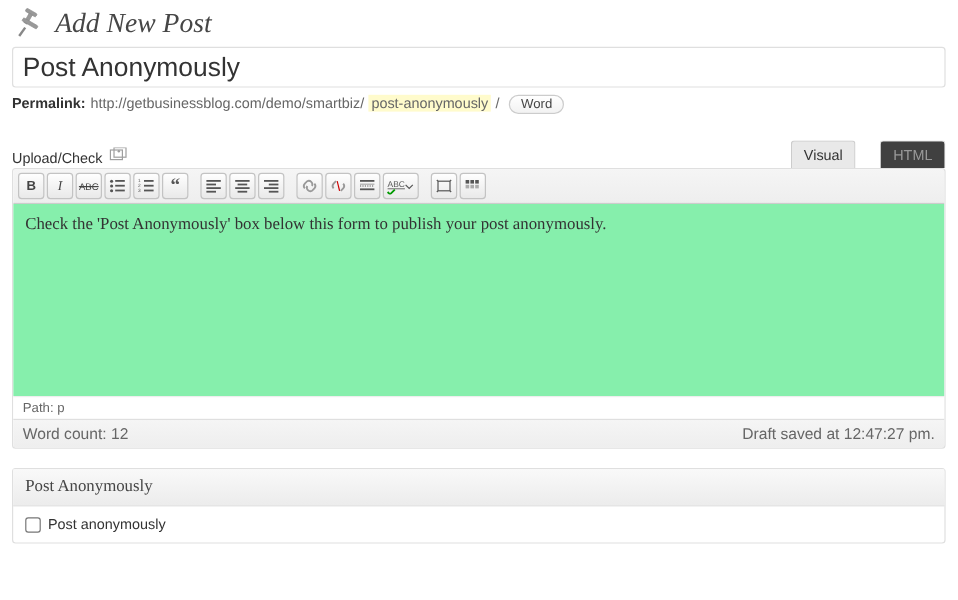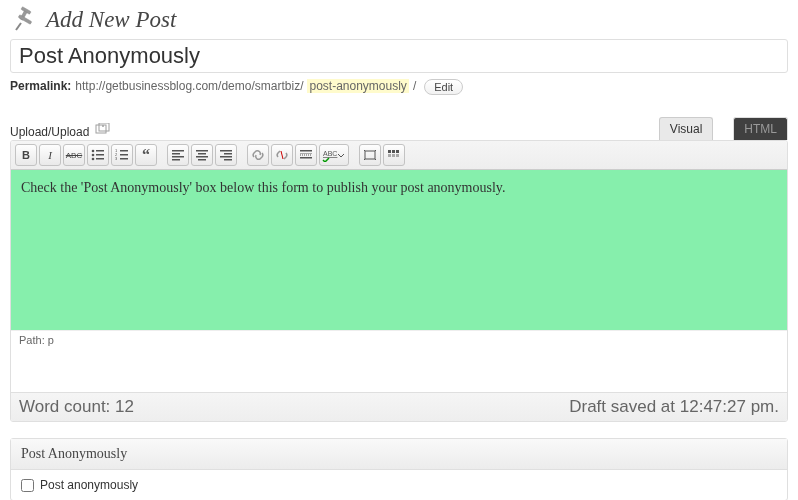--- a/index.html
+++ b/index.html
@@ -131,26 +131,25 @@
     .editor-path {
       background: #fff;
       border-top: 1px solid #eee;
       font-size: 11px;
       color: #666;
       padding: 3px 8px;
     }
     .editor-status {
       background: linear-gradient(#f5f5f5, #eee);
       border-top: 1px solid #dfdfdf;
-      font-size: 17px;
+      font-size: 13px;
       color: #666;
       padding: 4px 8px;
       display: flex;
       justify-content: space-between;
-      margin-top: 43px;
     }
     .metabox {
       margin-top: 16px;
       border: 1px solid #dfdfdf;
       border-radius: 3px;
     }
     .metabox-header {
       background: linear-gradient(#f9f9f9, #ececec);
       border-bottom: 1px solid #dfdfdf;
       padding: 7px 10px;
@@ -187,26 +186,26 @@
   <h1>Add New Post</h1>
 </div>
 
 <input type="text" class="title-input" value="Post Anonymously" style="">
 
 <div class="permalink-row">
   <strong>Permalink:</strong>
   <span>http://getbusinessblog.com/demo/smartbiz/</span>
     <span class="permalink-slug">post-anonymously</span>
     <span>/</span>
-  <button class="edit-btn">Edit</button>
+  <button class="edit-btn">Word</button>
 </div>
 
 <div class="media-row">
   <div class="upload-insert">
-    <span>Upload/Upload</span>
+    <span>Upload/Check</span>
     <span class="media-icon">
       <svg width="16" height="14" viewBox="0 0 16 14">
           <rect x="1" y="2" width="10" height="8" fill="none" stroke="#777" stroke-width="1"></rect>
           <rect x="4" y="0" width="10" height="8" fill="none" stroke="#777" stroke-width="1"></rect>
           <circle cx="8" cy="3" r="1" fill="#777"></circle>
         </svg>
     </span>
   </div>
   <div class="editor-tabs">
     <div class="editor-tab active">Visual</div>

